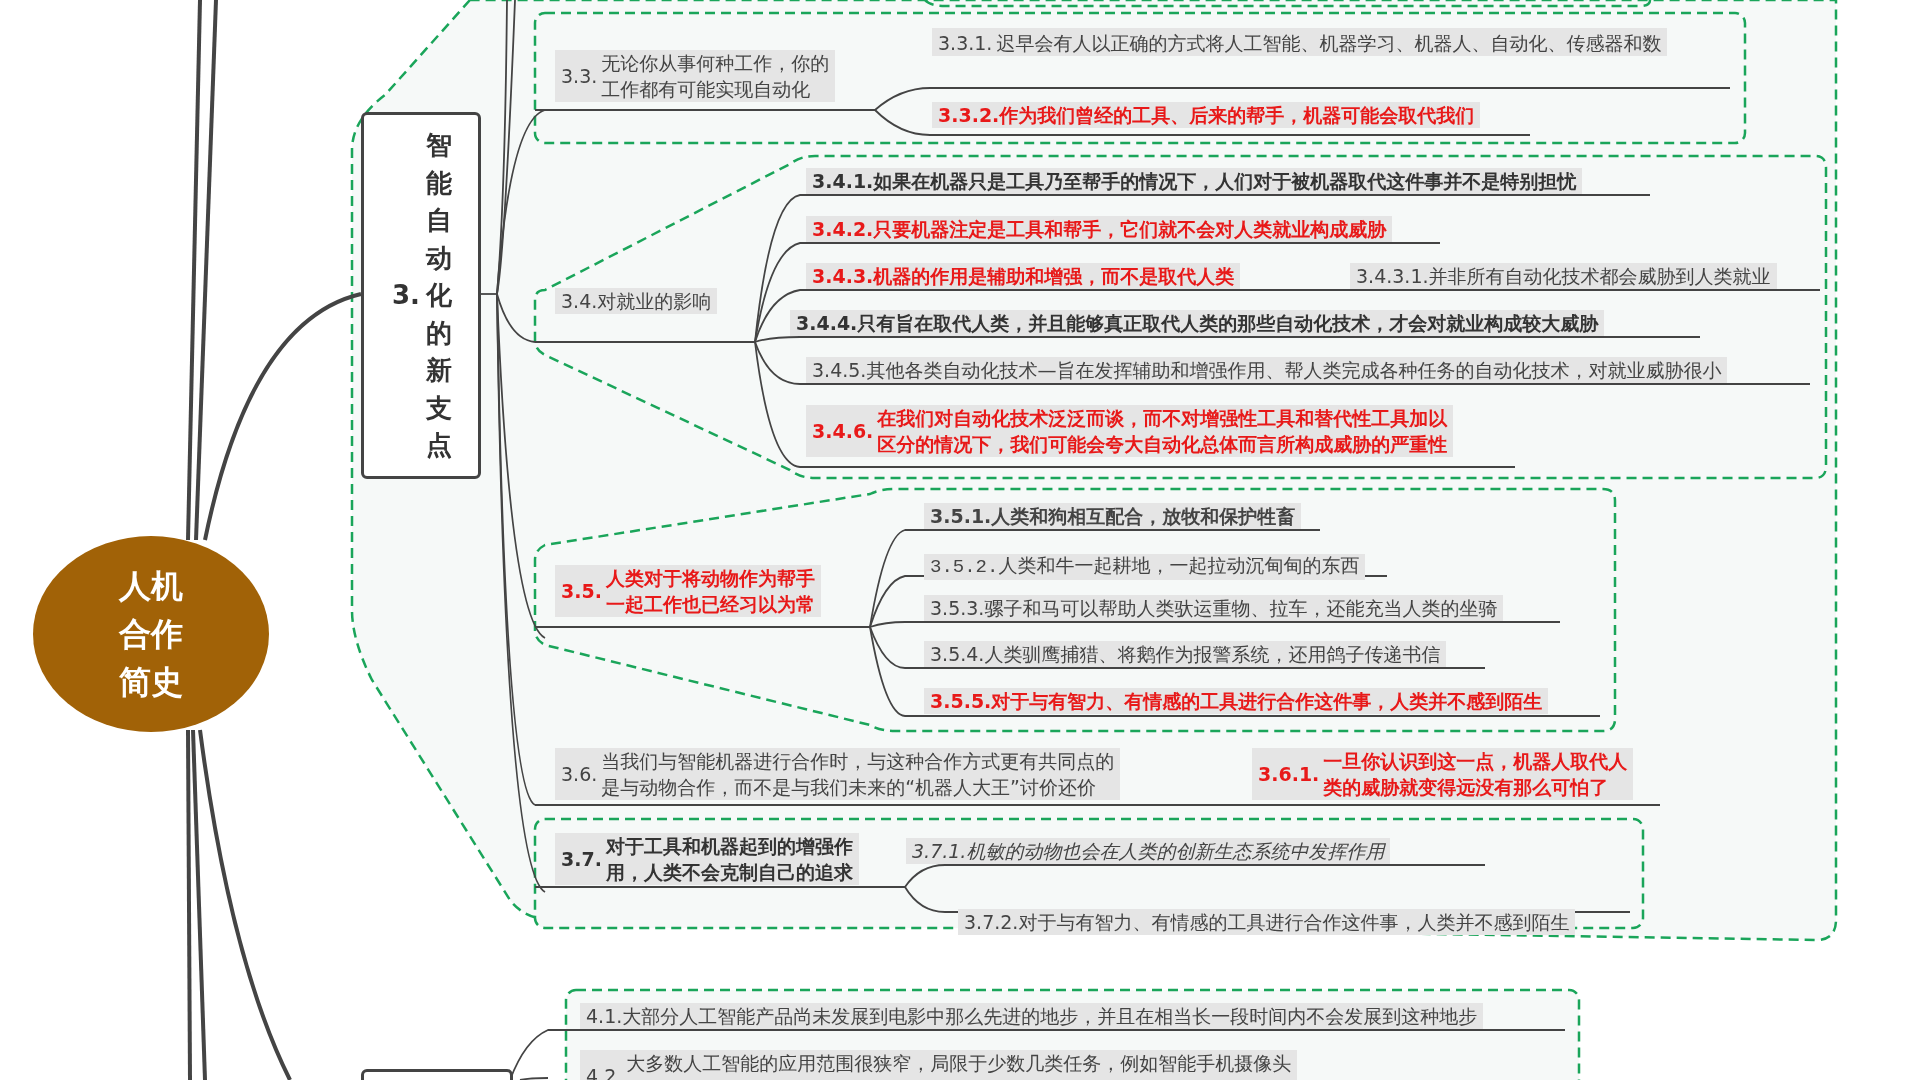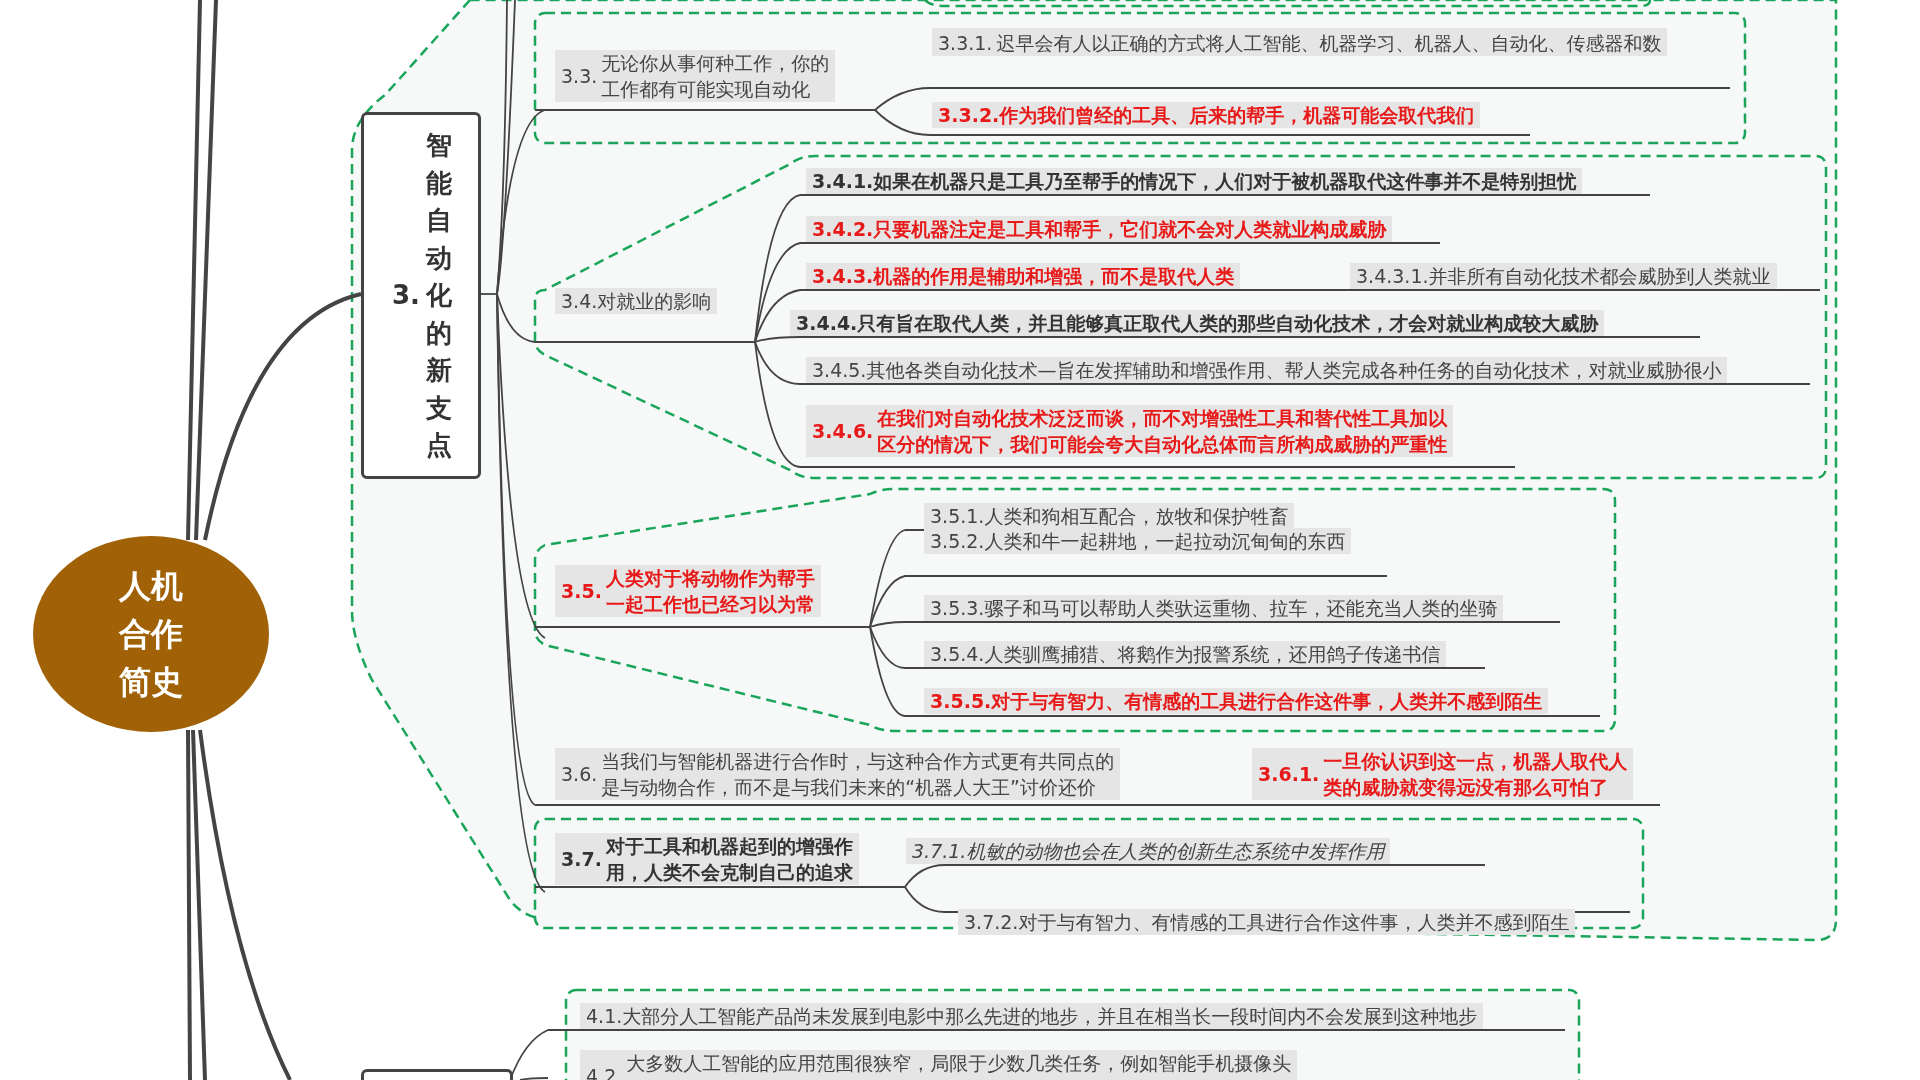--- a/index.html
+++ b/index.html
@@ -132,24 +132,24 @@
 <div class="node" style="left:806px; top:357px;">
   <span>3.4.5.</span><span>其他各类自动化技术—旨在发挥辅助和增强作用、帮人类完成各种任务的自动化技术，对就业威胁很小</span>
 </div>
 <div class="node red" style="left:806px; top:405px;">
   <span class="pre">3.4.6.</span><span class="body"><span>在我们对自动化技术泛泛而谈，而不对增强性工具和替代性工具加以</span><br><span>区分的情况下，我们可能会夸大自动化总体而言所构成威胁的严重性</span></span>
 </div>
 
 <div class="node red" style="left:555px; top:565px;">
   <span class="pre">3.5.</span><span class="body"><span>人类对于将动物作为帮手</span><br><span>一起工作也已经习以为常</span></span>
 </div>
-<div class="node" style="left:924px; top:503px;">
+<div class="node" style="left:924px; top:503px;font-weight:bold;">
   <span>3.5.1.</span><span>人类和狗相互配合，放牧和保护牲畜</span>
 </div>
-<div class="node" style="left:924px; top:528px;">
+<div class="node" style="left:924px; top:554px;font-family:Liberation Mono, monospace;">
   <span>3.5.2.</span><span>人类和牛一起耕地，一起拉动沉甸甸的东西</span>
 </div>
 <div class="node" style="left:924px; top:595px;">
   <span>3.5.3.</span><span>骡子和马可以帮助人类驮运重物、拉车，还能充当人类的坐骑</span>
 </div>
 <div class="node" style="left:924px; top:641px;">
   <span>3.5.4.</span><span>人类驯鹰捕猎、将鹅作为报警系统，还用鸽子传递书信</span>
 </div>
 <div class="node red" style="left:924px; top:688px;">
   <span>3.5.5.</span><span>对于与有智力、有情感的工具进行合作这件事，人类并不感到陌生</span>

